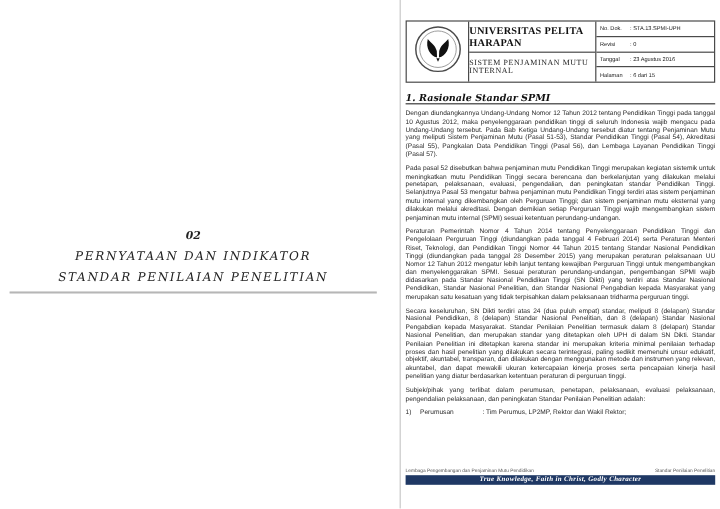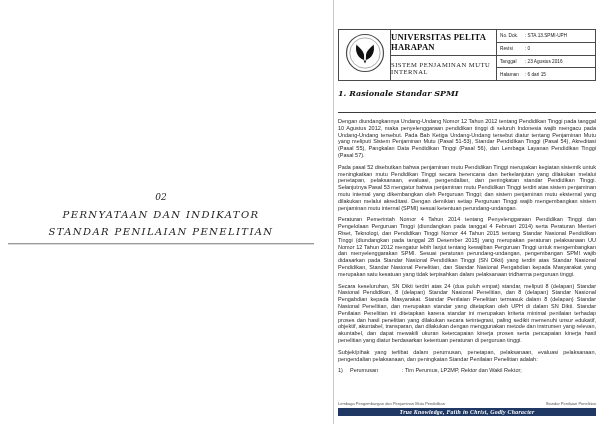--- a/index.html
+++ b/index.html
@@ -19,26 +19,26 @@
 
   
   .left-page { position: absolute; left: 0; top: 0; width: 333px; height: 424px; }
   .left-title-block {
     position: absolute; top: 192px; left: 8px; width: 306px;
     text-align: center;
     font-family: "DejaVu Serif", serif;
     font-style: italic;
     color: #222;
   }
-  .left-section-number { font-size: 9px; font-weight: normal; margin-bottom: 7px; }
+  .left-section-number { font-size: 9px; font-weight: bold; margin-bottom: 7px; }
   .left-title-line { font-size: 10px; letter-spacing: 1.4px; margin-bottom: 6px; }
   .left-title-rule { margin-top: 1px; border-top: 1px solid #9a9a9a; height: 2px; border-bottom: 1px solid #d9d9d9; }
 
   
-  .right-page { position: absolute; left: 338px; top: 16px; width: 258px; height: 368px; }
+  .right-page { position: absolute; left: 338px; top: 4px; width: 258px; height: 368px; }
 
   
   .hdr-table {
     position: absolute; top: 13px; left: 0; width: 258px; height: 52px;
     border: 1px solid #4a4a4a; display: flex; background: #fff;
   }
   .hdr-logo-cell {
     width: 52px; border-right: 1px solid #4a4a4a;
     display: flex; align-items: center; justify-content: center;
   }
@@ -61,21 +61,21 @@
   }
   .hdr-meta-row:last-child { border-bottom: none; }
   .hdr-meta-label { width: 25px; }
   .hdr-meta-value { flex: 1; }
 
   
   .doc-body { position: absolute; top: 72px; left: 0; width: 258px; }
   .sec-heading {
     font-family: "DejaVu Serif", serif; font-style: italic; font-weight: bold;
     font-size: 8px; color: #111;
-    border-bottom: 1px solid #3a3a3a; padding-bottom: 14px; margin-bottom: 5px;
+    border-bottom: 1px solid #3a3a3a; padding-bottom: 0; margin-bottom: 5px;
   }
   .sec-heading.second { margin-top: 7px; }
   .doc-par {
     font-size: 5.5px; line-height: 6.8px; text-align: justify;
     color: #2a2a2a; margin-bottom: 5px;
   }
   .doc-list-row { display: flex; font-size: 5.5px; line-height: 6.8px; color: #2a2a2a; }
   .doc-list-num { width: 12px; }
   .doc-list-role { width: 52px; }
   .doc-list-value { flex: 1; }

